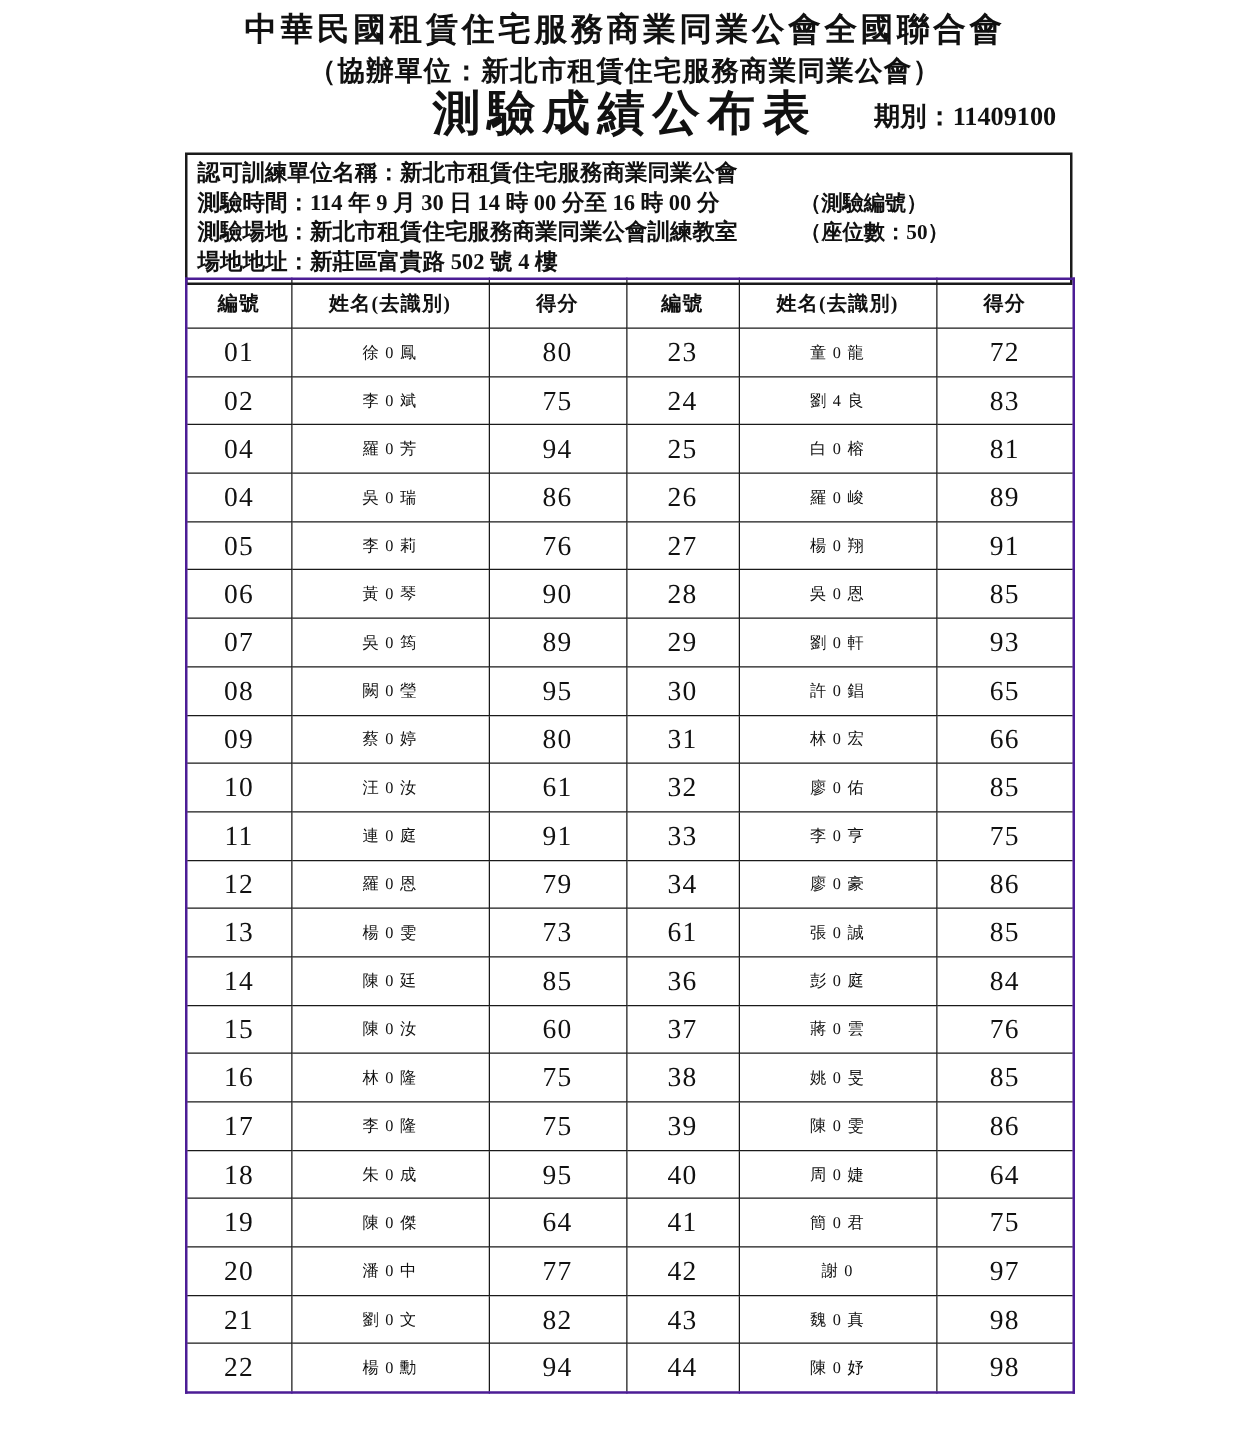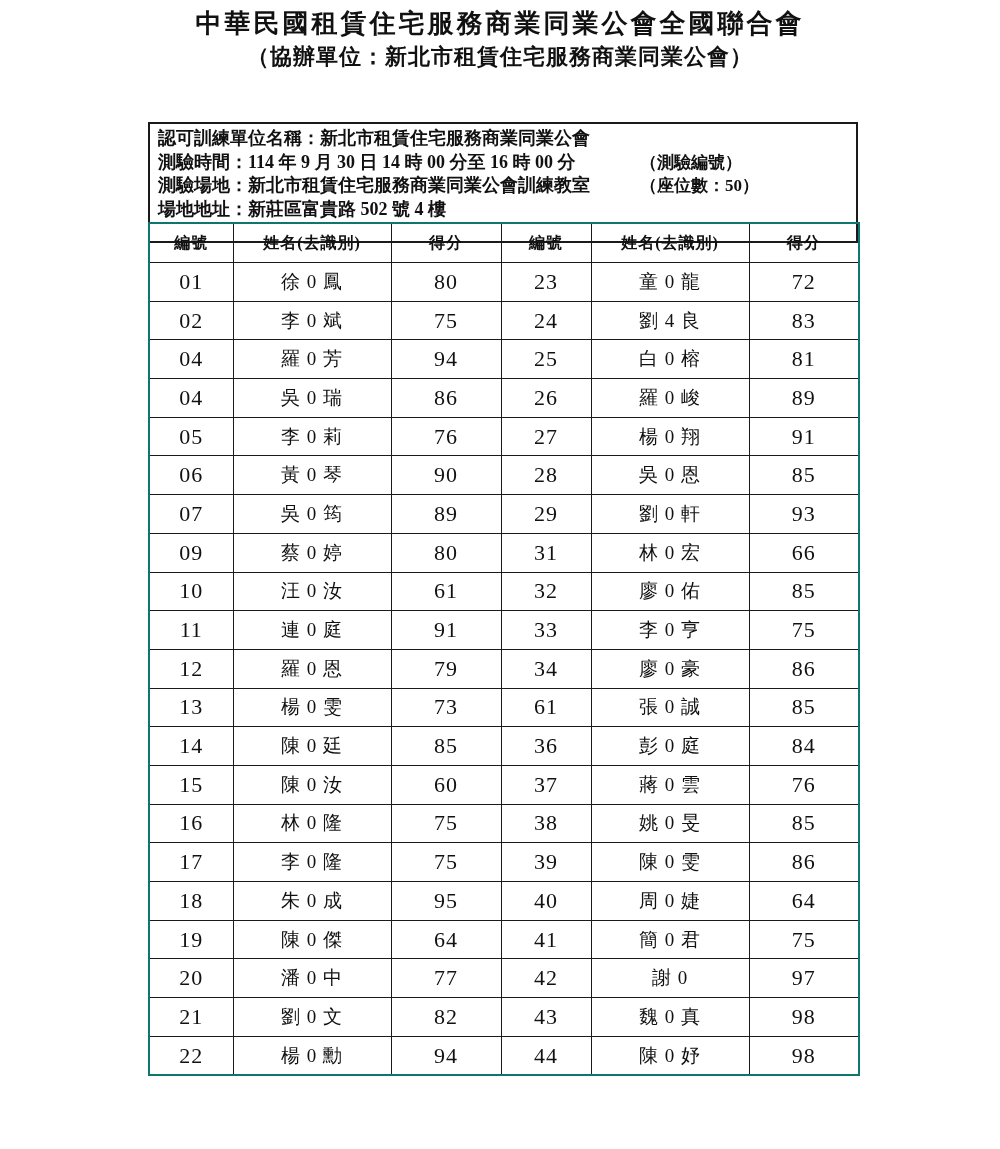--- a/index.html
+++ b/index.html
@@ -55,21 +55,21 @@
     font-size: 21px;
     font-weight: bold;
   }
   .info-box {
     position: absolute;
     left: 148px;
     top: 122px;
     width: 710px;
     box-sizing: border-box;
     border: 2px solid #1a1a1a;
-    padding: 3px 8px 20px 8px;
+    padding: 3px 8px 5px 8px;
   }
   .info-line {
     position: relative;
     font-size: 18px;
     font-weight: bold;
     line-height: 23.5px;
     white-space: nowrap;
   }
   .info-note {
     position: absolute;
@@ -78,21 +78,21 @@
     font-size: 17px;
     font-weight: bold;
   }
   table.score-table {
     position: absolute;
     left: 148px;
     top: 222px;
     width: 710px;
     border-collapse: collapse;
     table-layout: fixed;
-    border: 2px solid #0f766e;
+    border: 2px solid #4c1d95;
   }
   table.score-table th,
   table.score-table td {
     border: 1px solid #1a1a1a;
     text-align: center;
     vertical-align: middle;
     padding: 0;
     overflow: hidden;
   }
   table.score-table th {
@@ -103,38 +103,42 @@
   }
   table.score-table td {
     height: 37.7px;
     font-weight: normal;
   }
   td.col-no, td.col-score {
     font-size: 22px;
     letter-spacing: 1px;
   }
   td.col-name {
-    font-size: 19px;
+    font-size: 13px;
     letter-spacing: 1px;
   }
   col.c-no1   { width: 84px; }
   col.c-name1 { width: 158px; }
   col.c-score1{ width: 110px; }
   col.c-no2   { width: 90px; }
   col.c-name2 { width: 158px; }
   col.c-score2{ width: 110px; }
 </style>
 </head>
 <body>
 
 <div class="page">
 
   <div class="doc-header">
     <div class="org-title">中華民國租賃住宅服務商業同業公會全國聯合會</div>
     <div class="co-organizer">（協辦單位：新北市租賃住宅服務商業同業公會）</div>
+    <div class="title-row">
+      <div class="main-title">測驗成績公布表</div>
+      <div class="period">期別：11409100</div>
+    </div>
   </div>
 
   <div class="info-box">
     <div class="info-line">認可訓練單位名稱：新北市租賃住宅服務商業同業公會</div>
     <div class="info-line">
       <span>測驗時間：114 年 9 月 30 日 14 時 00 分至 16 時 00 分</span>
       <span class="info-note">（測驗編號）</span>
     </div>
     <div class="info-line">
       <span>測驗場地：新北市租賃住宅服務商業同業公會訓練教室</span>
@@ -213,20 +217,28 @@
         </tr>
         <tr>
           <td class="col-no">07</td>
           <td class="col-name">吳 0 筠</td>
           <td class="col-score">89</td>
           <td class="col-no">29</td>
           <td class="col-name">劉 0 軒</td>
           <td class="col-score">93</td>
         </tr>
         <tr>
+          <td class="col-no">08</td>
+          <td class="col-name">闕 0 瑩</td>
+          <td class="col-score">95</td>
+          <td class="col-no">30</td>
+          <td class="col-name">許 0 錩</td>
+          <td class="col-score">65</td>
+        </tr>
+        <tr>
           <td class="col-no">09</td>
           <td class="col-name">蔡 0 婷</td>
           <td class="col-score">80</td>
           <td class="col-no">31</td>
           <td class="col-name">林 0 宏</td>
           <td class="col-score">66</td>
         </tr>
         <tr>
           <td class="col-no">10</td>
           <td class="col-name">汪 0 汝</td>

